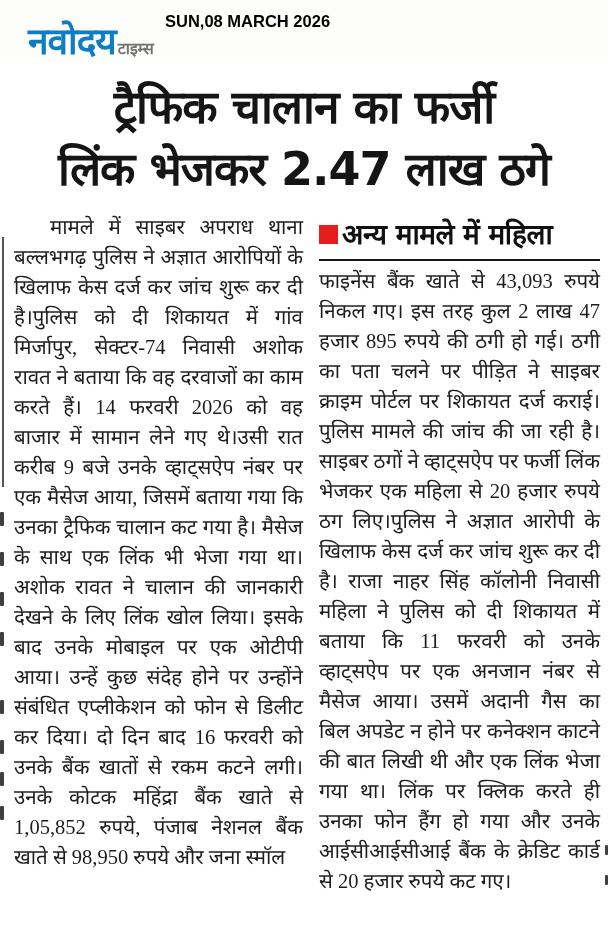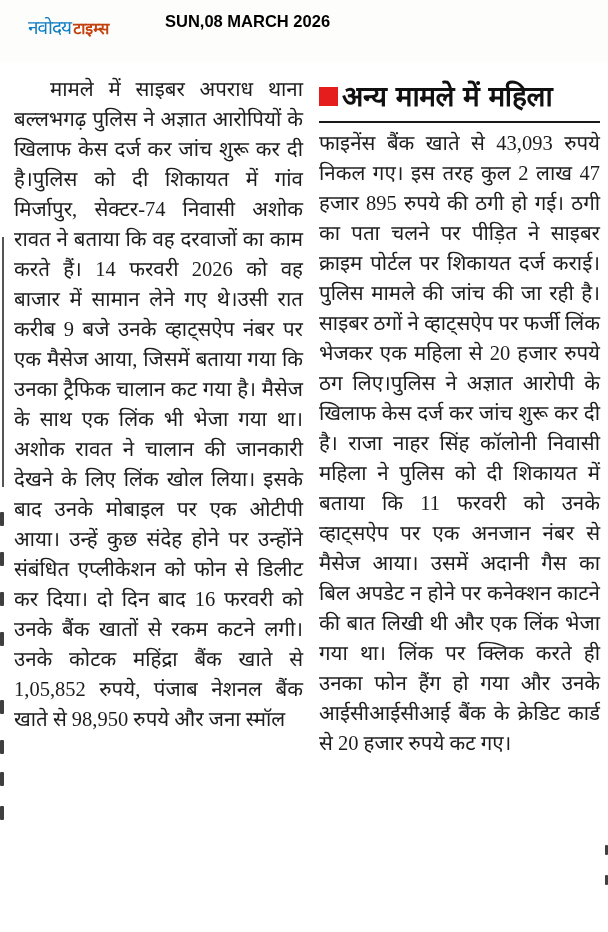--- a/index.html
+++ b/index.html
@@ -16,21 +16,21 @@
   .masthead {
     display:flex;
     align-items:flex-start;
     padding:8px 0 0 28px;
     background:#fdfdfc;
     height:62px;
   }
   .logo { width:137px; padding-top:6px; white-space:nowrap; }
   .logo-main {
     font-family:"DejaVu Sans","Liberation Sans",sans-serif;
-    font-weight:normal; font-size:19px; letter-spacing:-1px;
+    font-weight:bold; font-size:37px; letter-spacing:-1px;
   }
   .logo-sub {
     font-family:"DejaVu Sans","Liberation Sans",sans-serif;
     font-weight:bold; font-size:16px; margin-left:2px;
   }
   .edition-info {
     font-family:"Liberation Sans","DejaVu Sans",sans-serif;
     font-weight:bold;
     font-size:16.5px;
     line-height:22px;
@@ -92,27 +92,31 @@
   .frag { width:4px; height:14px; left:0; background:#3f3f3f; border-radius:1px; }
   .frag.r { left:auto; right:0; width:3px; height:10px; }
 </style>
 </head>
 <body>
 
 <div class="page">
 
   <header class="masthead">
     <div class="logo">
-      <span class="logo-main" style="color: rgb(15, 125, 194);">नवोदय</span><span class="logo-sub" style="color: #c2410c;">टाइम्स</span>
+      <span class="logo-main" style="color: rgb(15, 125, 194);">नवोदय</span><span class="logo-sub" style="color: #737373;">टाइम्स</span>
     </div>
     <div class="edition-info">
       <div>SUN,08 MARCH 2026</div>
     </div>
   </header>
 
+  <h1 class="headline">
+    <span>ट्रैफिक चालान का फर्जी</span><br>
+    <span>लिंक भेजकर 2.47 लाख ठगे</span>
+  </h1>
 
   <div class="columns">
 
     <div class="col-left">
       <p class="para indent">मामले में साइबर अपराध थाना बल्लभगढ़ पुलिस ने अज्ञात आरोपियों के खिलाफ केस दर्ज कर जांच शुरू कर दी है।पुलिस को दी शिकायत में गांव मिर्जापुर, सेक्टर-74 निवासी अशोक रावत ने बताया कि वह दरवाजों का काम करते हैं। 14 फरवरी 2026 को वह बाजार में सामान लेने गए थे।उसी रात करीब 9 बजे उनके व्हाट्सऐप नंबर पर एक मैसेज आया, जिसमें बताया गया कि उनका ट्रैफिक चालान कट गया है। मैसेज के साथ एक लिंक भी भेजा गया था।अशोक रावत ने चालान की जानकारी देखने के लिए लिंक खोल लिया। इसके बाद उनके मोबाइल पर एक ओटीपी आया। उन्हें कुछ संदेह होने पर उन्होंने संबंधित एप्लीकेशन को फोन से डिलीट कर दिया। दो दिन बाद 16 फरवरी को उनके बैंक खातों से रकम कटने लगी। उनके कोटक महिंद्रा बैंक खाते से 1,05,852 रुपये, पंजाब नेशनल बैंक खाते से 98,950 रुपये और जना स्मॉल</p>
     </div>
 
     <div class="col-right">
       <div class="subhead">
         <span class="red-square" style="background: rgb(229, 29, 29);"></span>

